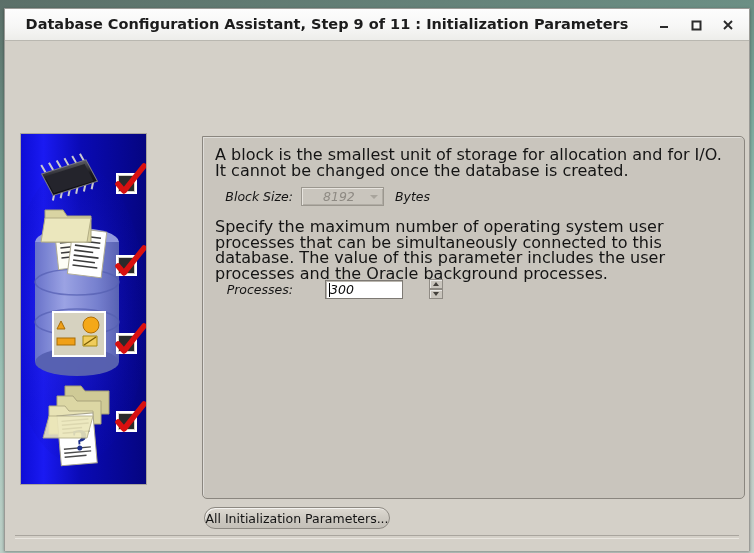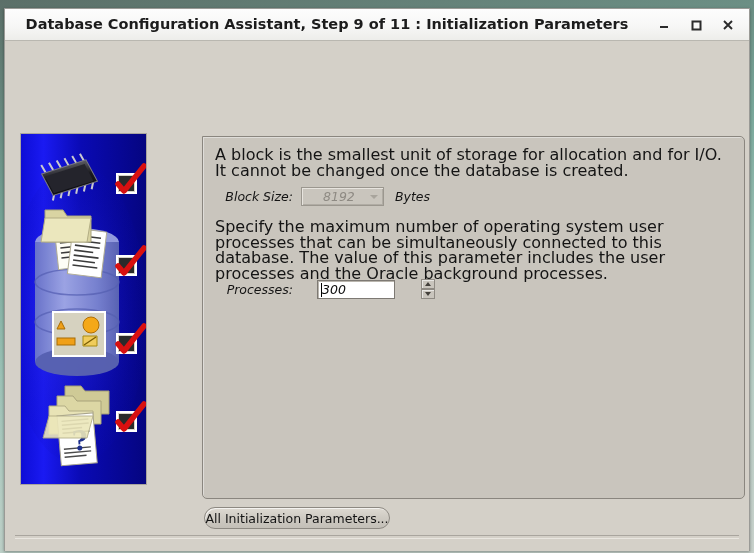--- a/index.html
+++ b/index.html
@@ -435,21 +435,21 @@
           <span>8192</span>
           <span class="arrow"></span>
         </span>
         <span class="unit">Bytes</span>
       </div>
 
       <div class="para" id="para-proc">Specify the maximum number of operating system user processes that can be simultaneously connected to this database. The value of this parameter includes the user processes and the Oracle background processes.</div>
 
       <div class="field-row" style="left:12px; top:142px;gap:24px;">
         <span class="field-label" style="width:78px;">Processes:</span>
-        <span class="spin-input" style="">
+        <span class="spin-input" style="margin-left:8px;">
           <span class="caret"></span>
           <span>300</span>
         </span>
         <span class="spinner">
           <span class="spin-btn">
             <span class="tri-up"></span>
           </span>
           <span class="spin-btn">
             <span class="tri-dn"></span>
           </span>

